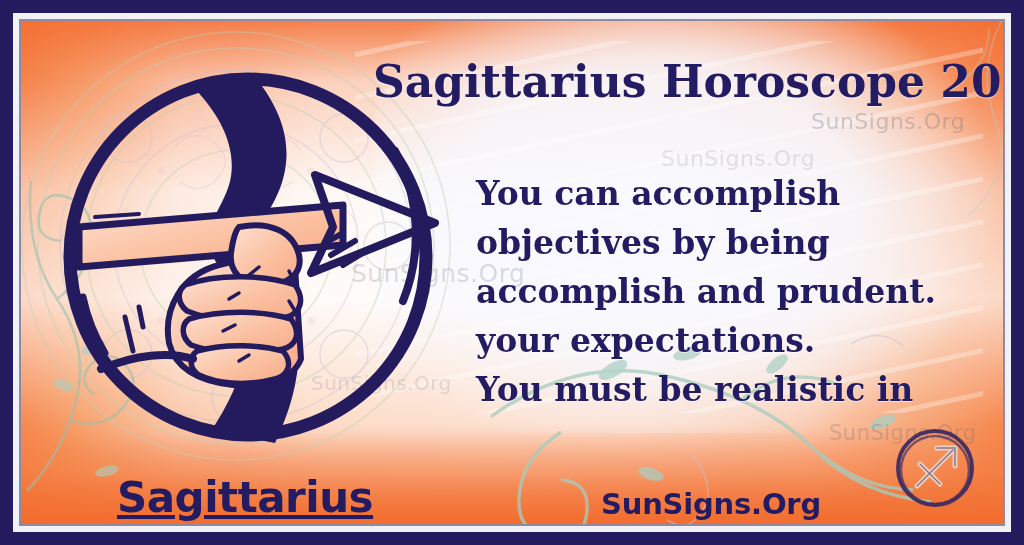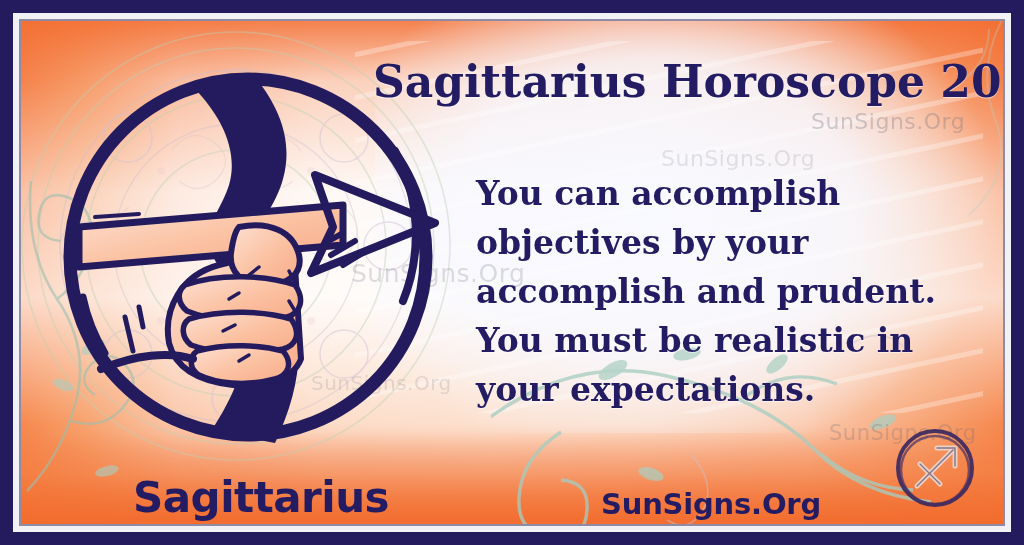--- a/index.html
+++ b/index.html
@@ -163,27 +163,28 @@
     font-weight: 700;
     line-height: 49px;
     color: #241c63;
     text-shadow: 0 1px 0 rgba(255,255,255,0.55);
   }
   .body-copy .ln { display: block; white-space: nowrap; }
 
   
   .sign-label {
     position: absolute;
-    left: 112px;
+    left: 96px;
     top: 452px;
     font-family: "DejaVu Sans", "Liberation Sans", sans-serif;
     font-size: 42px;
     font-weight: 700;
     color: #241c63;
     letter-spacing: -0.5px;
+    text-decoration: underline;
   }
   .site-label {
     position: absolute;
     left: 540px;
     top: 466px;
     width: 300px;
     text-align: center;
     font-family: "DejaVu Sans", "Liberation Sans", sans-serif;
     font-size: 29px;
     font-weight: 700;
@@ -381,24 +382,24 @@
       <g stroke="#231b5e" stroke-width="5" stroke-linecap="round">
         <line x1="82" y1="258" x2="90" y2="292"></line>
         <line x1="96" y1="248" x2="100" y2="268"></line>
       </g>
     </svg>
 
     <div class="title">Sagittarius Horoscope 2022</div>
 
     <div class="body-copy">
       <span class="ln">You can accomplish</span>
-      <span class="ln">objectives by your</span>
+      <span class="ln">objectives by being</span>
       <span class="ln">accomplish and prudent.</span>
+      <span class="ln">your expectations.</span>
       <span class="ln">You must be realistic in</span>
-      <span class="ln">your expectations.</span>
     </div>
 
     <div class="sign-label">Sagittarius</div>
     <div class="site-label">SunSigns.Org</div>
 
     <svg class="badge" viewBox="0 0 92 92">
       <circle cx="46" cy="46" r="37" fill="none" stroke="#3a2a62" stroke-width="4"></circle>
       <circle cx="46" cy="48" r="34" fill="none" stroke="#3a2a62" stroke-width="2.5" opacity="0.7"></circle>
       <g stroke="#e8d9cf" stroke-width="5" stroke-linecap="round" stroke-linejoin="round" fill="none">
         <line x1="28" y1="64" x2="64" y2="28"></line>

